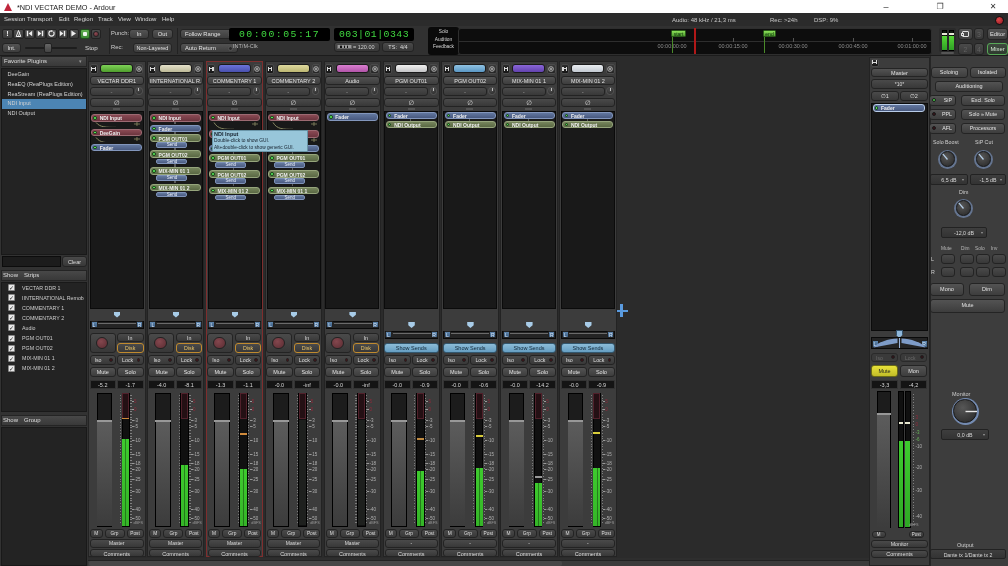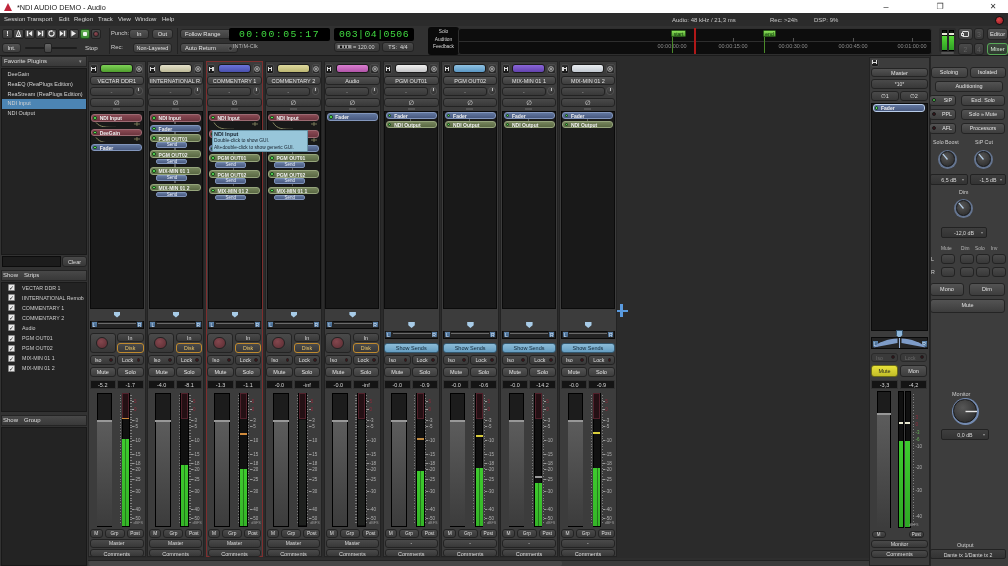--- a/index.html
+++ b/index.html
@@ -5,21 +5,21 @@
  font-family:"Liberation Sans",sans-serif;}
 div{position:absolute;box-sizing:border-box;}
 .btn{background:linear-gradient(#535353,#3d3d3d);border:1px solid #242424;border-radius:3px;
  color:#e2e2e2;text-align:center;overflow:hidden;}
 .btn2{background:linear-gradient(#4a4a4a,#383838);border:1px solid #232323;border-radius:3px;
  color:#dedede;text-align:center;overflow:hidden;}
 .t{white-space:nowrap;}
 </style></head><body>
 <div class="" style="left:0px;top:0px;width:1008px;height:13px;background:#ffffff;"></div>
 <div style="left:4px;top:3px;width:0;height:0;border-left:4.5px solid transparent;border-right:4.5px solid transparent;border-bottom:8px solid #c0263c;"></div>
-<div class="t" style="left:17px;top:2.5px;width:300px;height:10px;font-size:7.3px;color:#1a1a1a;">*NDI AUDIO DEMO - Audio</div>
+<div class="t" style="left:17px;top:2.5px;width:300px;height:10px;font-size:7.3px;color:#1a1a1a;">*NDI VECTAR DEMO - Ardour</div>
 <div class="" style="left:879px;top:2px;width:14px;height:10px;font-size:9px;color:#333;text-align:center;">–</div>
 <div class="" style="left:933px;top:2px;width:14px;height:10px;font-size:8px;color:#333;text-align:center;">❐</div>
 <div class="" style="left:986px;top:2px;width:14px;height:10px;font-size:8px;color:#333;text-align:center;">✕</div>
 <div class="" style="left:0px;top:13px;width:1008px;height:13px;background:#2b2b2b;"></div>
 <div class="t" style="left:4px;top:16px;width:40px;height:9px;font-size:6px;color:#d6d6d6;">Session</div>
 <div class="t" style="left:27px;top:16px;width:40px;height:9px;font-size:6px;color:#d6d6d6;">Transport</div>
 <div class="t" style="left:59px;top:16px;width:40px;height:9px;font-size:6px;color:#d6d6d6;">Edit</div>
 <div class="t" style="left:74px;top:16px;width:40px;height:9px;font-size:6px;color:#d6d6d6;">Region</div>
 <div class="t" style="left:98px;top:16px;width:40px;height:9px;font-size:6px;color:#d6d6d6;">Track</div>
 <div class="t" style="left:118px;top:16px;width:40px;height:9px;font-size:6px;color:#d6d6d6;">View</div>
@@ -80,21 +80,21 @@
 <div class="btn" style="left:133px;top:42.5px;width:39px;height:10.5px;font-size:5.5px;line-height:9.5px;">Non-Layered</div>
 <div style="left:176.5px;top:28px;width:1px;height:26px;background:#222;"></div>
 <div class="btn" style="left:180px;top:28.5px;width:58px;height:10.5px;font-size:5.8px;line-height:9.5px;text-align:left;padding-left:4px;">Follow Range</div>
 <div style="left:228px;top:31.5px;width:5px;height:5px;border-radius:50%;background:#2a2a2a;border:1px solid #555;"></div>
 <div class="btn" style="left:180px;top:42.5px;width:58px;height:10.5px;font-size:5.8px;line-height:9.5px;text-align:left;padding-left:4px;">Auto Return</div>
 <div style="left:228px;top:45.5px;width:5px;height:5px;border-radius:50%;background:#2a2a2a;border:1px solid #555;"></div>
 <div class="" style="left:229px;top:27.5px;width:101px;height:13px;background:#000;border-radius:2px;"></div>
 <div class="" style="left:229px;top:29px;width:101px;height:11px;font-size:9.8px;color:#40d940;text-align:center;letter-spacing:1.5px;font-family:'Liberation Mono',monospace;line-height:11px;">00:00:05:17</div>
 <div class="t" style="left:233px;top:43px;width:60px;height:8px;font-size:5.5px;color:#b8b8b8;">INT/M-Clk</div>
 <div class="" style="left:334px;top:27.5px;width:80px;height:13px;background:#000;border-radius:2px;"></div>
-<div class="" style="left:334px;top:29px;width:80px;height:11px;font-size:9.8px;color:#40d940;text-align:center;letter-spacing:0.5px;font-family:'Liberation Mono',monospace;line-height:11px;">003|04|0506</div>
+<div class="" style="left:334px;top:29px;width:80px;height:11px;font-size:9.8px;color:#40d940;text-align:center;letter-spacing:0.5px;font-family:'Liberation Mono',monospace;line-height:11px;">003|01|0343</div>
 <div class="btn2" style="left:334px;top:42px;width:46px;height:9.5px;font-size:6px;line-height:8.5px;"></div>
 <div class="" style="left:337px;top:44.5px;width:15px;height:4.5px;background:#111;border:1px solid #666;"></div>
 <div class="" style="left:338.2px;top:45.3px;width:2.2px;height:3px;background:#999;"></div>
 <div class="" style="left:341.6px;top:45.3px;width:2.2px;height:3px;background:#999;"></div>
 <div class="" style="left:345px;top:45.3px;width:2.2px;height:3px;background:#999;"></div>
 <div class="" style="left:348.4px;top:45.3px;width:2.2px;height:3px;background:#999;"></div>
 <div class="t" style="left:353px;top:43.5px;width:30px;height:8px;font-size:5.5px;color:#d0d0d0;">= 120.00</div>
 <div class="btn2" style="left:382px;top:42px;width:32px;height:9.5px;font-size:5.5px;line-height:8.5px;">TS:&nbsp; 4/4</div>
 <div class="" style="left:428px;top:27px;width:31px;height:27.5px;background:#0a0a0a;border-radius:3px;"></div>
 <div class="" style="left:428px;top:29px;width:31px;height:7px;font-size:4.8px;color:#d8d8d8;text-align:center;">Solo</div>

